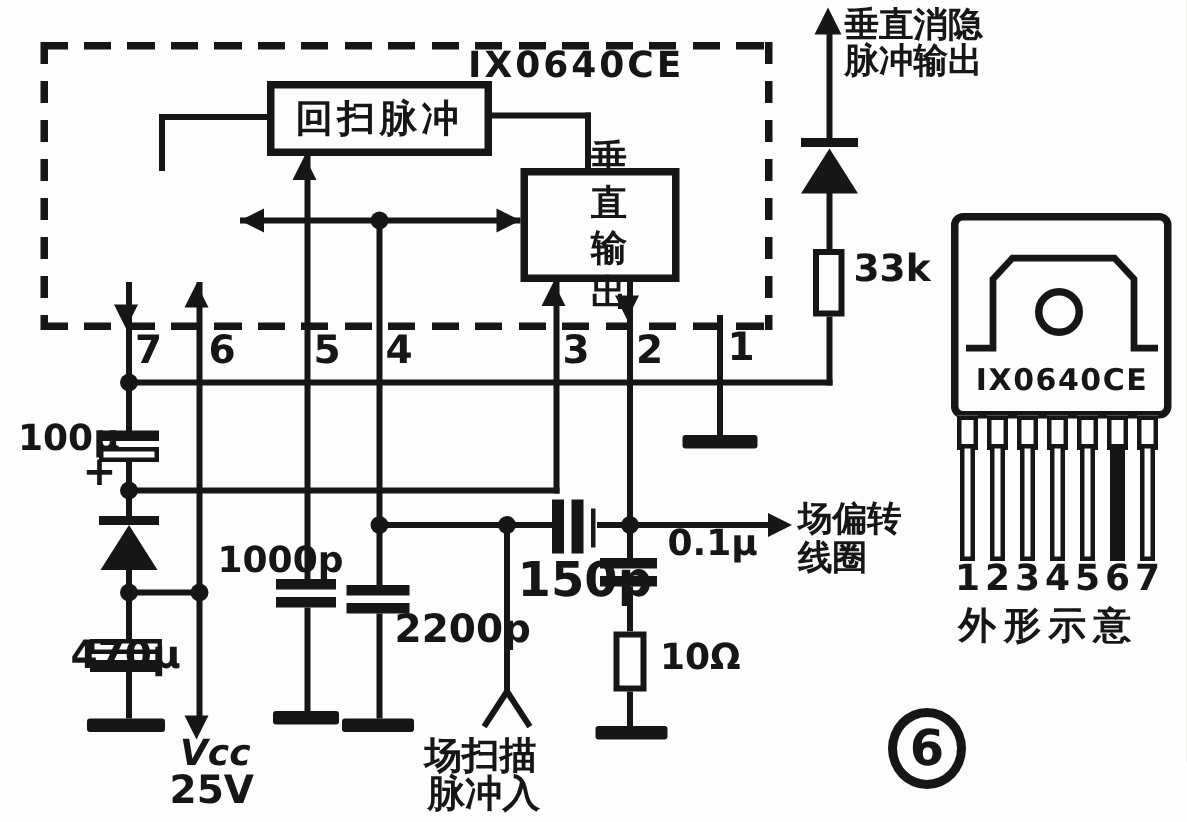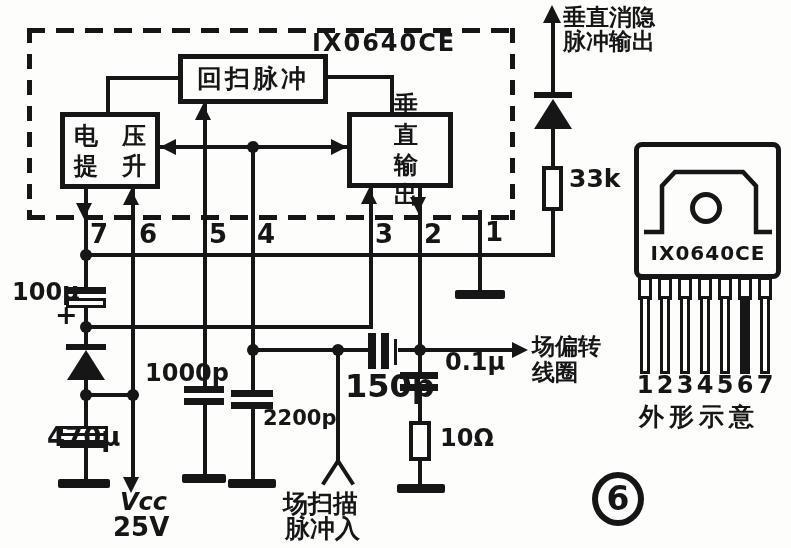--- a/index.html
+++ b/index.html
@@ -43,24 +43,20 @@
   <div class="dashh" style="left:27px;top:28px;width:488px;"></div>
   <div class="dashh" style="left:27px;top:215px;width:488px;"></div>
   <div class="dashv" style="left:27px;top:28px;height:192px;"></div>
   <div class="dashv" style="left:510px;top:28px;height:192px;"></div>
 
   <div class="lbl" style="left:312px;top:31px;font-size:24px;letter-spacing:2px;">IX0640CE</div>
 
   <div class="bx" style="left:178px;top:54px;width:150px;height:50px;font-size:25px;letter-spacing:3px;">
     <span>回扫脉冲</span>
   </div>
-  <div class="bx" style="left:60px;top:112px;width:100px;height:77px;font-size:24px;">
-    <span>电　压</span>
-    <span>提　升</span>
-  </div>
   <div class="bx" style="left:347px;top:112px;width:106px;height:76px;font-size:24px;padding-left:42px;">
     <span>垂 直</span>
     <span>输 出</span>
   </div>
 
   <div class="w" style="left:106px;top:77px;width:4px;height:37px;"></div>
   <div class="w" style="left:106px;top:76px;width:76px;height:4px;"></div>
   <div class="w" style="left:328px;top:75px;width:66px;height:4px;"></div>
   <div class="w" style="left:390px;top:75px;width:4px;height:38px;"></div>
   <div class="w" style="left:160px;top:145px;width:187px;height:4px;"></div>
@@ -121,21 +117,21 @@
   <div class="pl" style="left:184px;top:386px;width:40px;height:7px;"></div>
   <div class="pl" style="left:184px;top:398px;width:40px;height:7px;"></div>
   <div class="w" style="left:203px;top:405px;width:4px;height:69px;"></div>
   <div class="gnd" style="left:182px;top:474px;width:44px;"></div>
   <div class="lbl" style="left:145px;top:361px;font-size:24px;">1000p</div>
 
   <div class="pl" style="left:231px;top:390px;width:42px;height:7px;"></div>
   <div class="pl" style="left:231px;top:402px;width:42px;height:7px;"></div>
   <div class="w" style="left:251px;top:409px;width:4px;height:70px;"></div>
   <div class="gnd" style="left:228px;top:479px;width:48px;"></div>
-  <div class="lbl" style="left:263px;top:407px;font-size:21px;">2200p</div>
+  <div class="lbl" style="left:263px;top:407px;font-size:26px;">2200p</div>
 
   <div class="w" style="left:251px;top:348px;width:117px;height:4px;"></div>
   <div class="dot" style="left:247px;top:344px;"></div>
   <div class="dot" style="left:332px;top:344px;"></div>
   <div class="pl" style="left:368px;top:333px;width:8px;height:36px;"></div>
   <div class="pl" style="left:381px;top:333px;width:8px;height:36px;"></div>
   <div class="pl" style="left:394px;top:339px;width:3px;height:26px;"></div>
   <div class="lbl" style="left:345px;top:370px;font-size:32px;">150p</div>
   <div class="w" style="left:398px;top:348px;width:116px;height:4px;"></div>
   <div class="dot" style="left:414px;top:344px;"></div>

